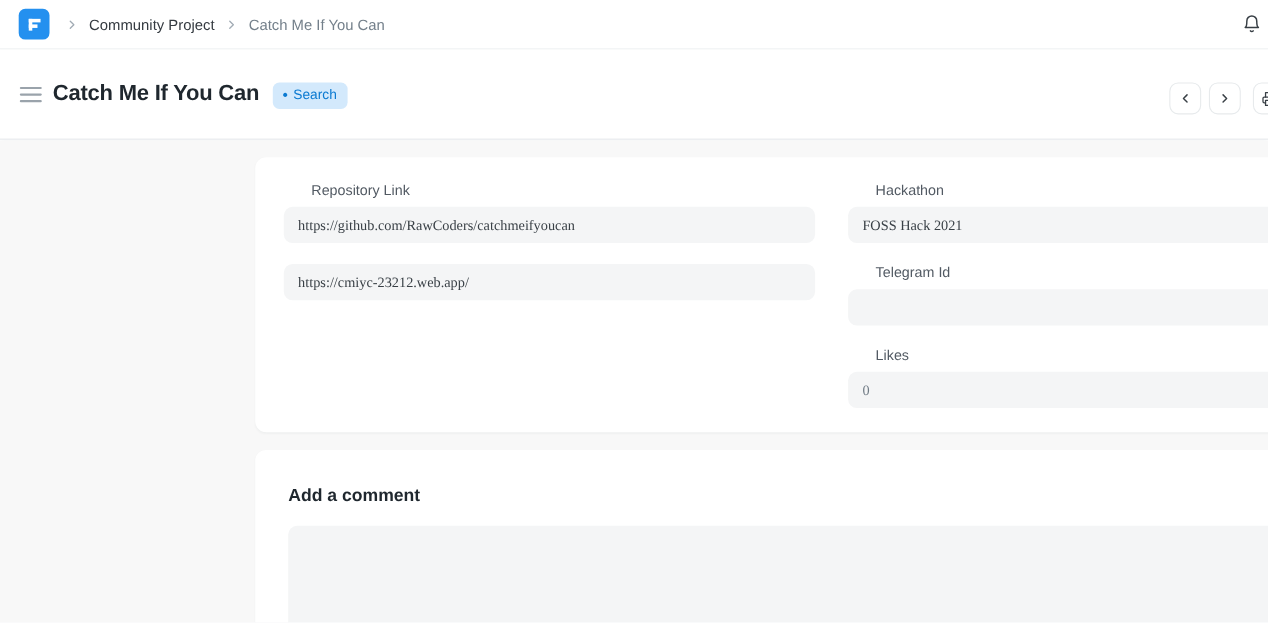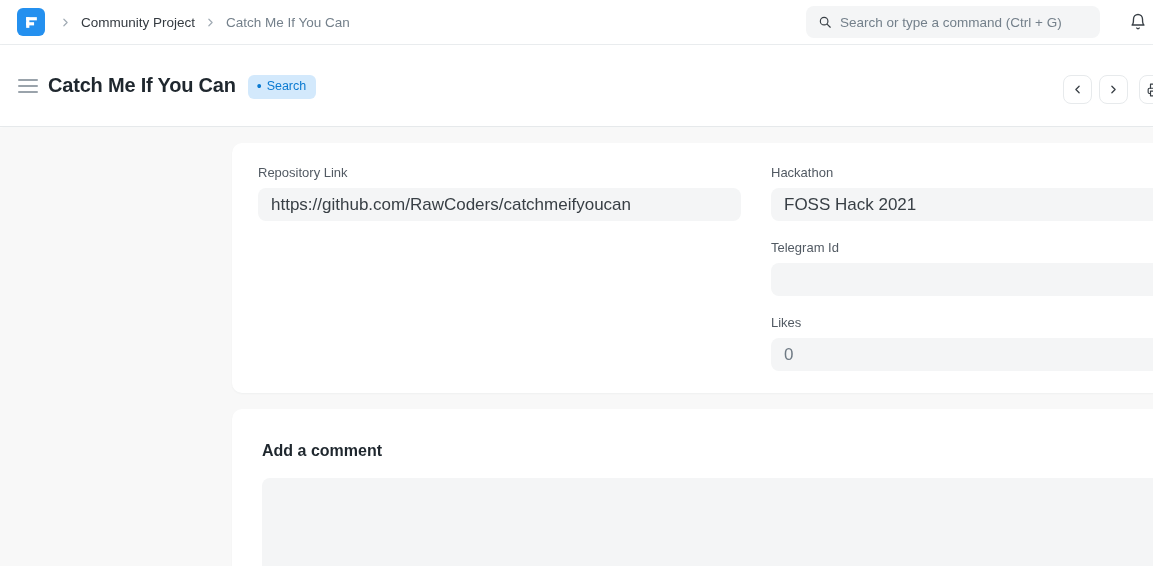--- a/index.html
+++ b/index.html
@@ -139,32 +139,33 @@
     padding: 22px 26px 0 26px;
     display: flex;
     gap: 30px;
   }
   .form-col { width: 483px; flex: none; }
   .field { margin-bottom: 19px; }
   .field-label {
     font-size: 13px;
     color: #525a63;
     margin-bottom: 8px;
+    margin-left: 25px;
   }
   .field-input {
     display: block;
     width: 100%;
     height: 33px;
     background: #f4f5f6;
     border: none;
     outline: none;
     border-radius: 8px;
     padding: 0 13px;
-    font-family: Liberation Sans, sans-serif;
-    font-size: 17px;
+    font-family: Liberation Serif, serif;
+    font-size: 13px;
     color: #383f45;
   }
   .field-input.muted { color: #6f7a84; }
 
   .card.comment-card {
     top: 281px;
     height: 460px;
     padding: 33px 30px;
   }
   .comment-heading {
@@ -207,27 +208,20 @@
     </span>
     <span class="crumb-current-parent">Community Project</span>
     <span class="crumb-sep">
       <svg width="13" height="13" viewBox="0 0 24 24" fill="none" stroke="currentColor" stroke-width="2.2" stroke-linecap="round" stroke-linejoin="round">
           <polyline points="9 18 15 12 9 6"></polyline>
         </svg>
     </span>
     <span class="crumb-muted">Catch Me If You Can</span>
   </nav>
   <div class="nav-spacer"></div>
-  <div class="search-bar">
-    <svg width="14" height="14" viewBox="0 0 24 24" fill="none" stroke="#383f45" stroke-width="2" stroke-linecap="round">
-        <circle cx="10.5" cy="10.5" r="6.5"></circle>
-        <line x1="15.5" y1="15.5" x2="21" y2="21"></line>
-      </svg>
-    <input type="text" placeholder="Search or type a command (Ctrl + G)" style="">
-  </div>
   <button class="bell-btn">
     <svg width="18" height="18" viewBox="0 0 24 24" fill="none" stroke="#383f45" stroke-width="1.8" stroke-linecap="round" stroke-linejoin="round">
         <path d="M18 8a6 6 0 0 0-12 0c0 7-2 8-2 8h16s-2-1-2-8"></path>
         <path d="M13.7 20a2 2 0 0 1-3.4 0"></path>
       </svg>
   </button>
 </header>
 
 <section class="page-head">
   <button class="menu-btn">
@@ -261,20 +255,21 @@
 
 <main class="content">
 
   <div class="card form-card">
     <div class="form-col">
       <div class="field">
         <div class="field-label">Repository Link</div>
         <input class="field-input" type="text" value="https://github.com/RawCoders/catchmeifyoucan" style="">
       </div>
       <div class="field">
+        <input class="field-input" type="text" value="https://cmiyc-23212.web.app/" style="">
       </div>
     </div>
     <div class="form-col">
       <div class="field">
         <div class="field-label">Hackathon</div>
         <input class="field-input" type="text" value="FOSS Hack 2021" style="">
       </div>
       <div class="field">
         <div class="field-label">Telegram Id</div>
         <input class="field-input" type="text" value="" style="">

